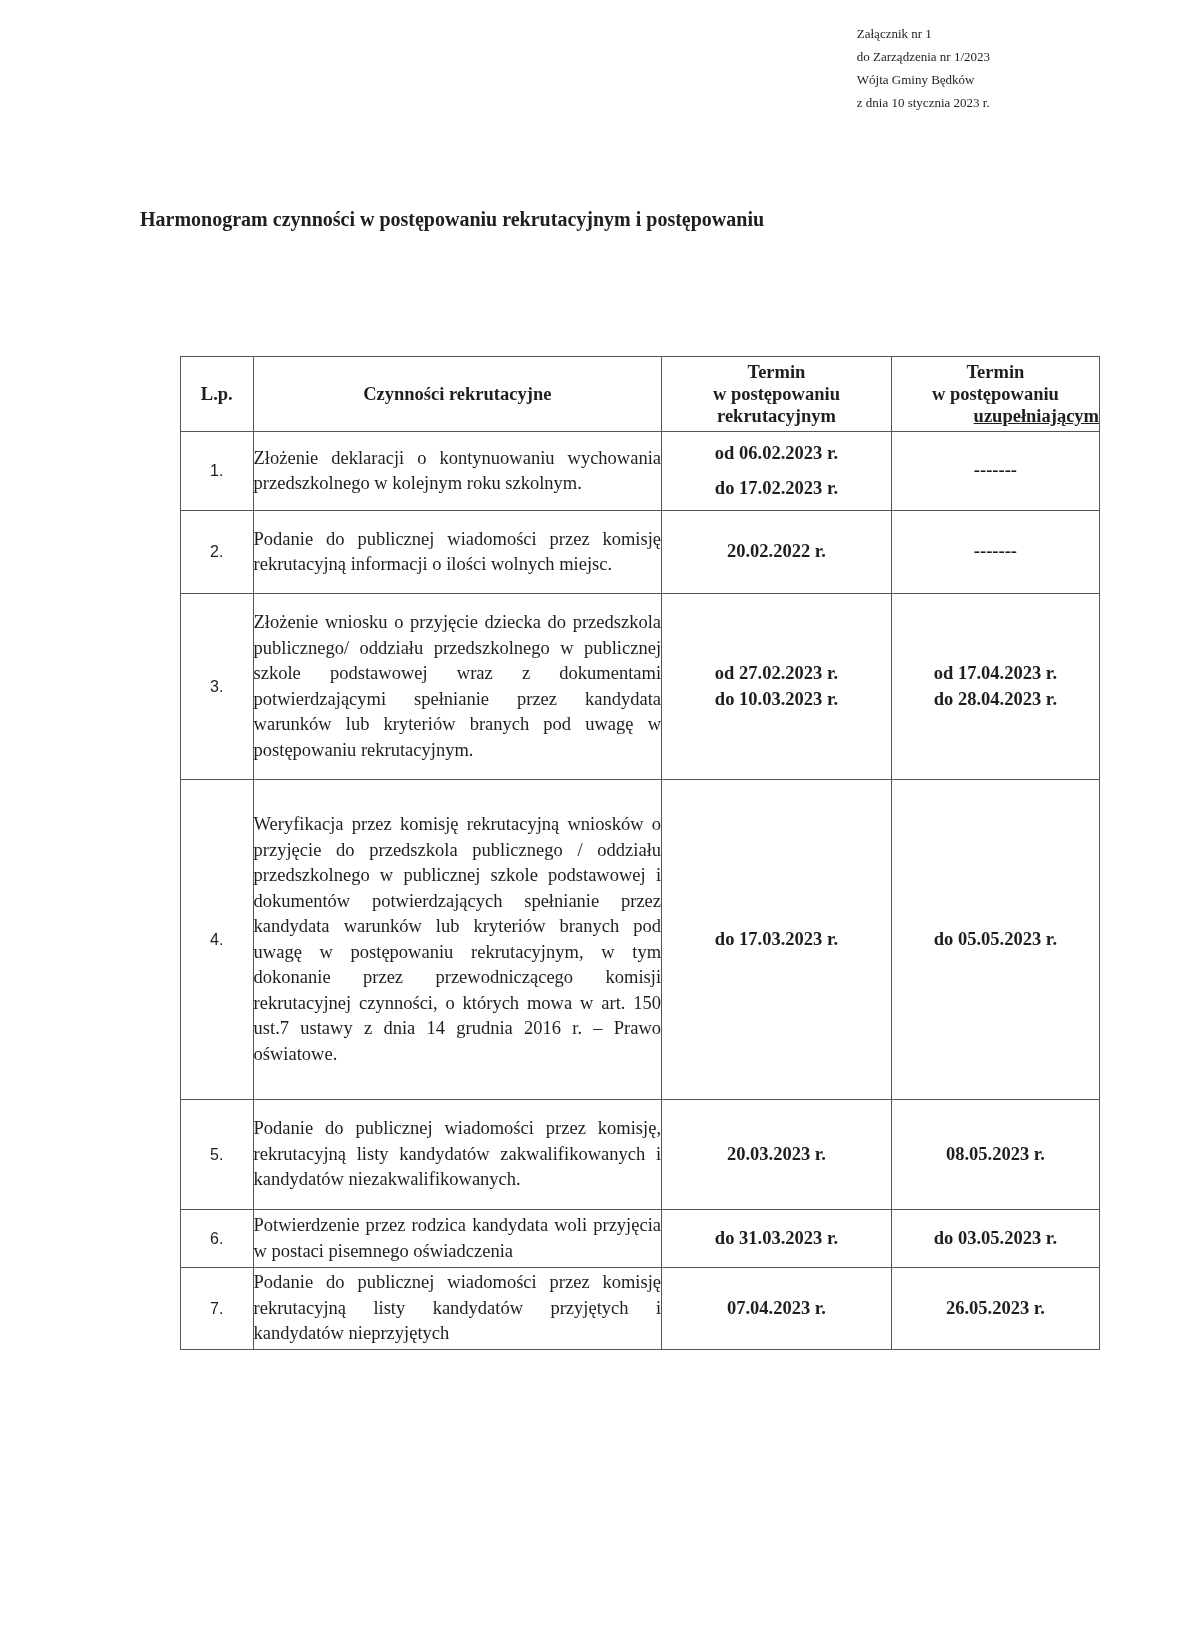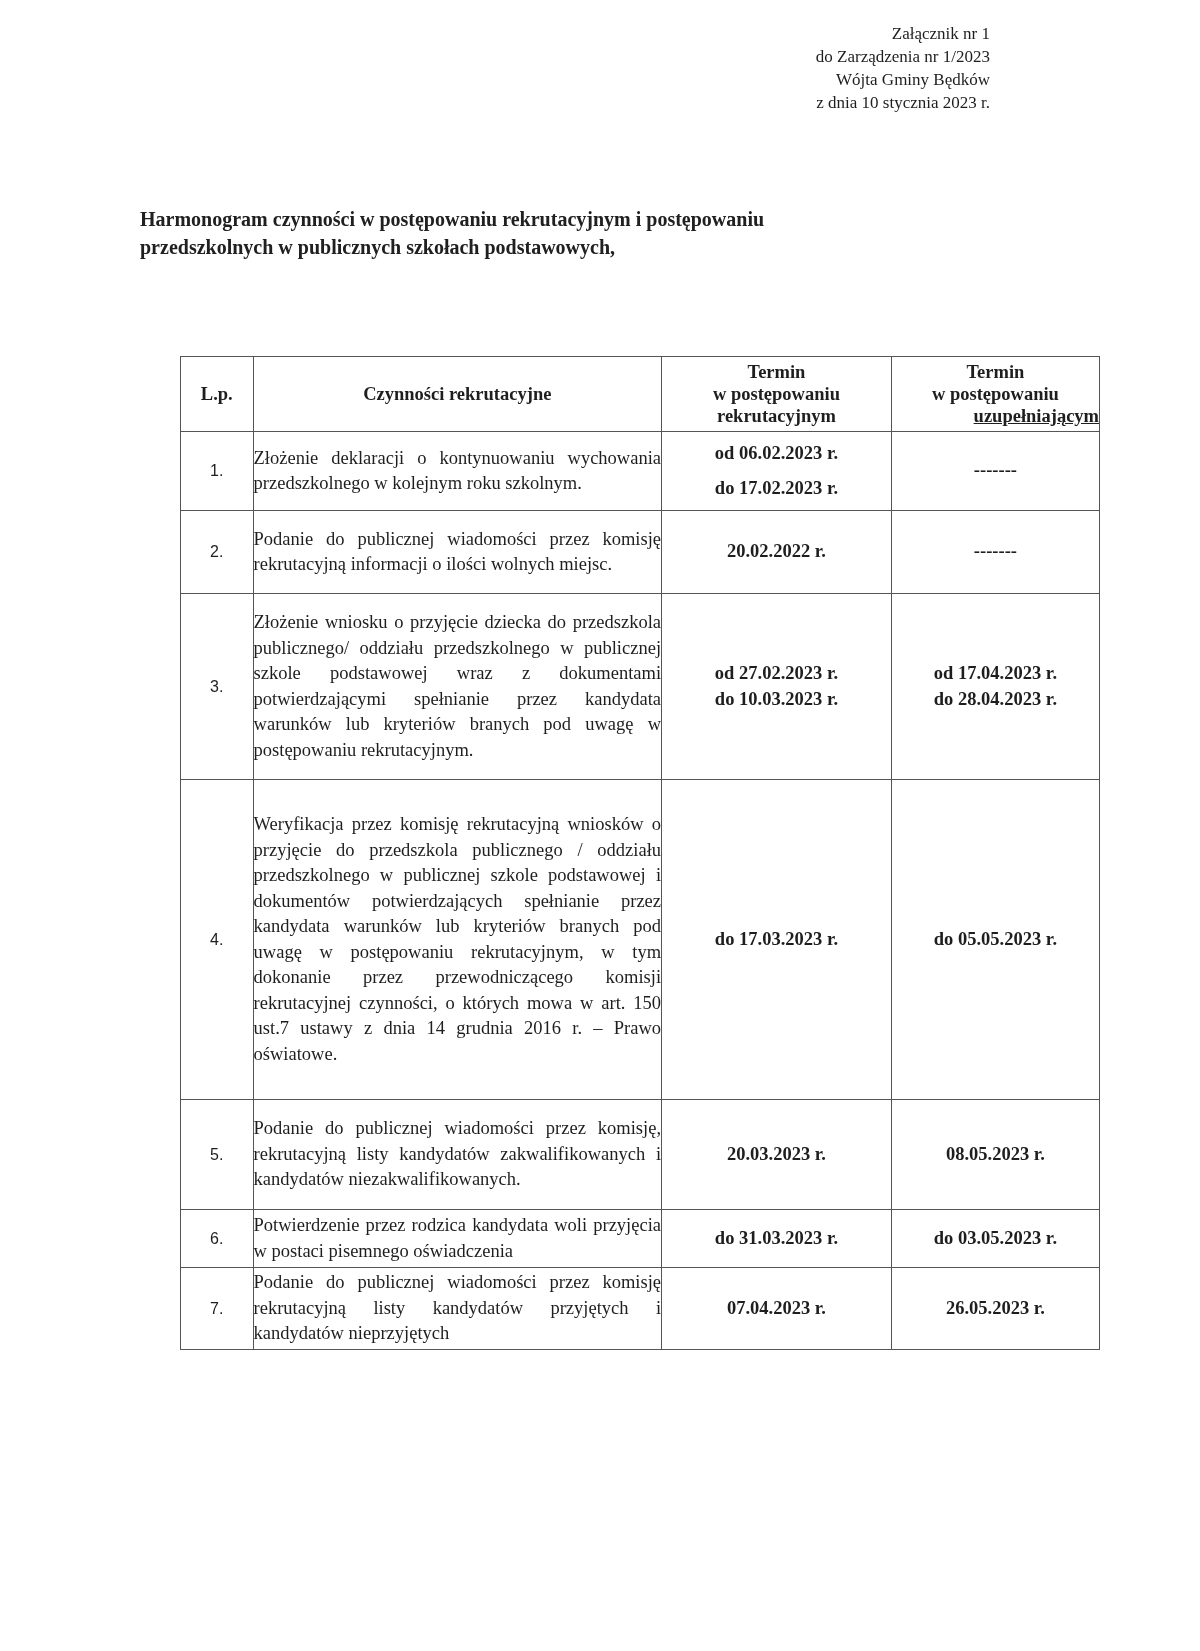--- a/index.html
+++ b/index.html
@@ -12,22 +12,21 @@
       height: 1651px;
       position: relative;
       overflow: hidden;
       font-family: "Liberation Serif", "DejaVu Serif", serif;
       color: #1e1e1e;
     }
     .attachment {
       position: absolute;
       top: 22px;
       right: 210px;
-      text-align: right;
-      font-size: 17px;
+      font-size: 13px;
       line-height: 23px;
     }
     .attachment div { white-space: nowrap; }
     .title {
       position: absolute;
       top: 205px;
       left: 140px;
       width: 900px;
       font-weight: bold;
       font-size: 20px;
@@ -83,21 +82,20 @@
 
 <div class="attachment">
   <div>Załącznik nr 1</div>
   <div>do Zarządzenia nr 1/2023</div>
   <div>Wójta Gminy Będków</div>
   <div>z dnia 10 stycznia 2023 r.</div>
 </div>
 
 <div class="title">
   <div>Harmonogram czynności w postępowaniu rekrutacyjnym i postępowaniu</div>
-  <div>przedszkolnych w publicznych szkołach podstawowych,</div>
 </div>
 
 <table class="schedule">
   <thead>
     <tr>
       <th class="col-lp">L.p.</th>
       <th class="col-act">Czynności rekrutacyjne</th>
       <th class="col-t1">
         <span class="date-line">Termin</span>
         <span class="date-line">w postępowaniu</span>

